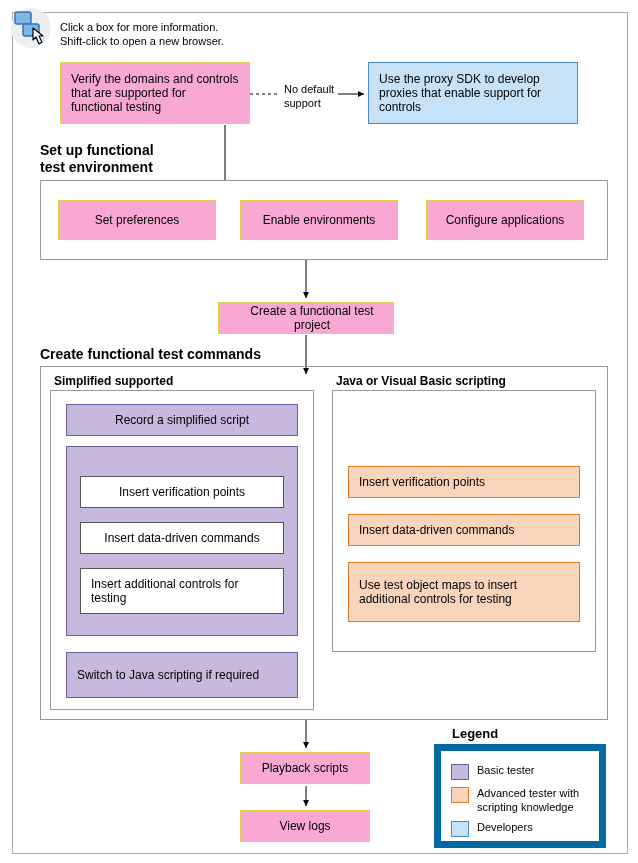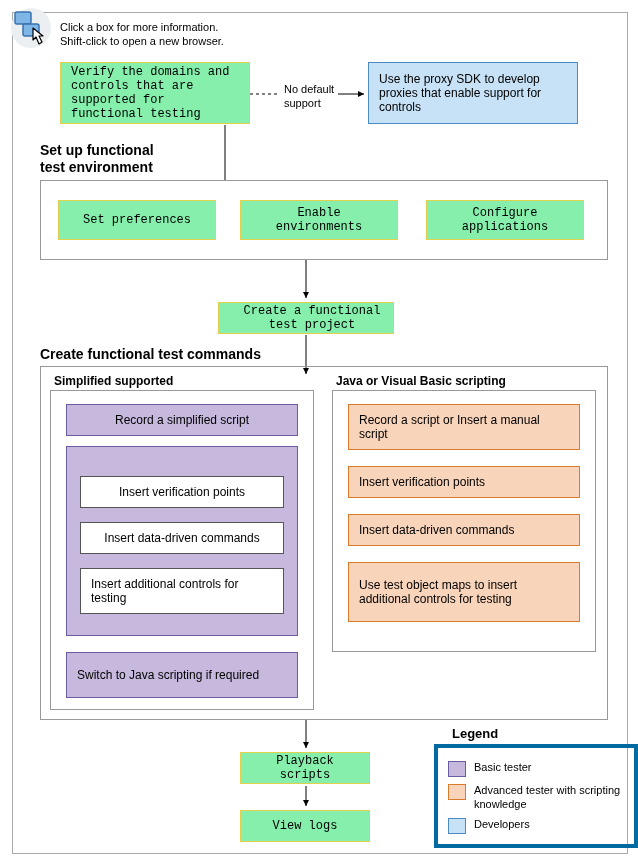--- a/index.html
+++ b/index.html
@@ -35,21 +35,21 @@
     border-style: solid;
     font-size: 12px;
     line-height: 14px;
     padding: 8px 10px;
     display: flex;
     align-items: center;
     justify-content: flex-start;
     text-align: left;
   }
   .box.center { justify-content: center; text-align: center; }
-  .yellow { background: #86efac; border-color: #e3cf4f; font-family: Liberation Mono, monospace; }
+  .yellow { background: #f9a8d4; border-color: #e3cf4f; }
   .blue   { background: #c7e2f6; border-color: #4b8bc2; }
   .purple { background: #c7b8dd; border-color: #6b5ba0; }
   .orange { background: #f8d4ba; border-color: #d97b2b; }
   .white  { background: #ffffff; border-color: #555; }
   .thin   { border-color: #888; background: #fff; }
   .heading {
     font-weight: bold;
     font-size: 14px;
   }
   .subhead {
@@ -181,43 +181,40 @@
     <span>Insert additional controls for testing</span>
   </div>
 
   <div class="abs box purple" style="left:66px; top:652px; width:232px; height:46px;">
     <span>Switch to Java scripting if required</span>
   </div>
 
   <div class="abs subhead" style="left:336px; top:374px;">Java or Visual Basic scripting</div>
   <div class="abs" style="left:332px; top:390px; width:264px; height:262px; border:1px solid #999;"></div>
 
-  <div class="abs box orange" style="left:348px; top:404px; width:232px; height:46px;">
-    <span>Record a script or Insert a manual script</span>
-  </div>
   <div class="abs box orange" style="left:348px; top:466px; width:232px; height:32px;">
     <span>Insert verification points</span>
   </div>
   <div class="abs box orange" style="left:348px; top:514px; width:232px; height:32px;">
     <span>Insert data-driven commands</span>
   </div>
   <div class="abs box orange" style="left:348px; top:562px; width:232px; height:60px;">
     <span>Use test object maps to insert additional controls for testing</span>
   </div>
 
   <div class="abs box yellow center" style="left:240px; top:752px; width:130px; height:32px;">
     <span>Playback scripts</span>
   </div>
 
   <div class="abs box yellow center" style="left:240px; top:810px; width:130px; height:32px;">
     <span>View logs</span>
   </div>
 
   <div class="abs legend-title" style="left:452px; top:726px;">Legend</div>
-  <div class="abs" style="left:434px; top:744px; width:204px; height:104px; border:4px solid #0369a1; padding:6px 10px; box-sizing:border-box;">
+  <div class="abs" style="left:434px; top:744px; width:172px; height:104px; border:7px solid #0369a1; padding:6px 10px; box-sizing:border-box;">
     <div class="legend-item">
       <div class="swatch" style="background:#c7b8dd; border-color:#6b5ba0;"></div>
       <div>Basic tester</div>
     </div>
     <div class="legend-item">
       <div class="swatch" style="background:#f8d4ba; border-color:#d97b2b;"></div>
       <div>Advanced tester with scripting knowledge</div>
     </div>
     <div class="legend-item">
       <div class="swatch" style="background:#c7e2f6; border-color:#4b8bc2;"></div>

